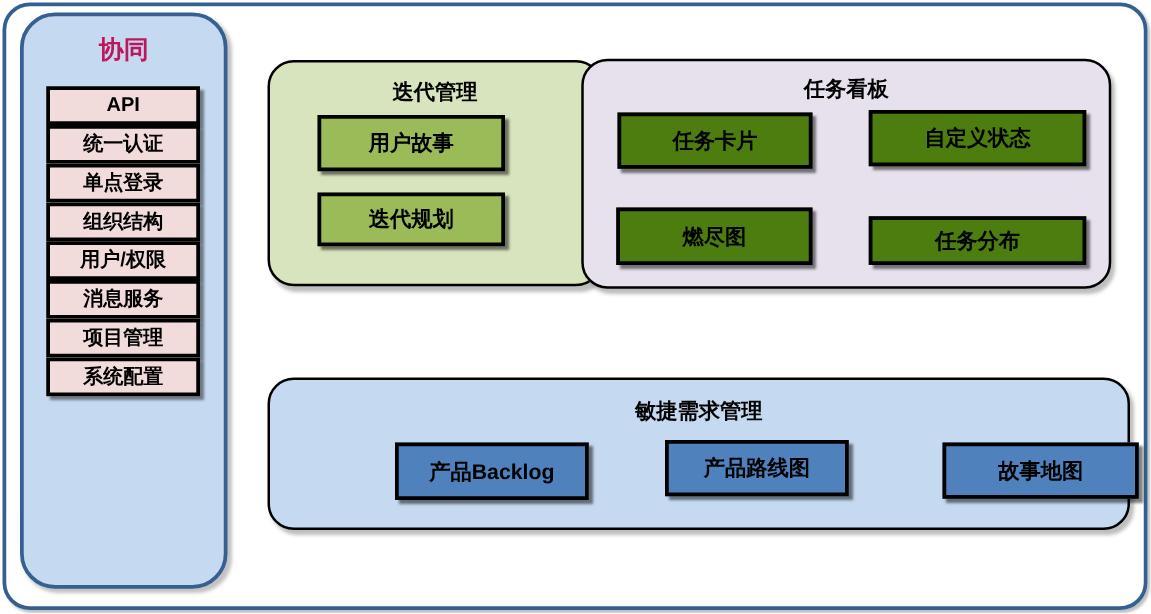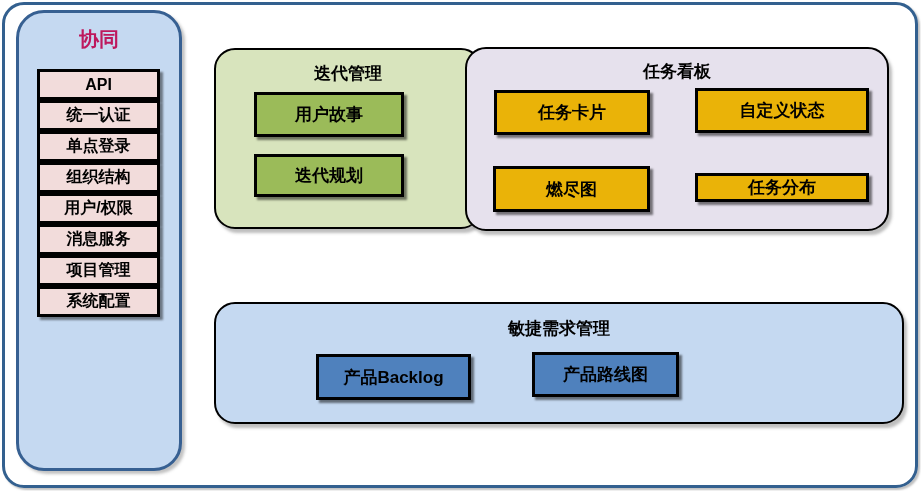--- a/index.html
+++ b/index.html
@@ -89,25 +89,25 @@
     white-space: nowrap;
   }
   .group-iteration { left: 214px; top: 48px; width: 268px; height: 181px; background: #d8e4bd; }
   .group-iteration .group-title { margin-top: 12px; }
   .item-green { background: #9bbb59; }
   .item-user-story    { left: 38px; top: 42px;  width: 150px; height: 45px; }
   .item-sprint-plan   { left: 38px; top: 104px; width: 150px; height: 43px; }
 
   .group-kanban { left: 465px; top: 47px; width: 424px; height: 184px; background: #e6e1ed; }
   .group-kanban .group-title { margin-top: 11px; }
-  .item-purple { background: #eab308; }
+  .item-purple { background: #4d7c0f; }
   .item-task-card     { left: 27px;  top: 41px;  width: 156px; height: 45px; }
   .item-custom-status { left: 228px; top: 39px;  width: 174px; height: 45px; }
   .item-burndown      { left: 26px;  top: 117px; width: 157px; height: 46px; }
-  .item-task-dist     { left: 228px; top: 124px; width: 174px; height: 29px; }
+  .item-task-dist     { left: 228px; top: 124px; width: 174px; height: 39px; }
 
   .group-requirements { left: 214px; top: 302px; width: 690px; height: 122px; background: #c5d9f1; }
   .group-requirements .group-title { margin-top: 13px; }
   .item-blue { background: #4f81bd; margin-left: 45px; }
   .item-backlog  { left: 55px;  top: 50px; width: 155px; height: 46px; }
   .item-roadmap  { left: 271px; top: 48px; width: 147px; height: 45px; }
   .item-storymap { left: 493px; top: 50px; width: 157px; height: 45px; }
 </style>
 </head>
 <body>
@@ -141,15 +141,16 @@
     <div class="group-item item-purple item-task-card">任务卡片</div>
     <div class="group-item item-purple item-custom-status">自定义状态</div>
     <div class="group-item item-purple item-burndown">燃尽图</div>
     <div class="group-item item-purple item-task-dist">任务分布</div>
   </section>
 
   <section class="group group-requirements">
     <div class="group-title">敏捷需求管理</div>
     <div class="group-item item-blue item-backlog">产品Backlog</div>
     <div class="group-item item-blue item-roadmap">产品路线图</div>
+    <div class="group-item item-blue item-storymap">故事地图</div>
   </section>
 
 </div>
 
 </body></html>

